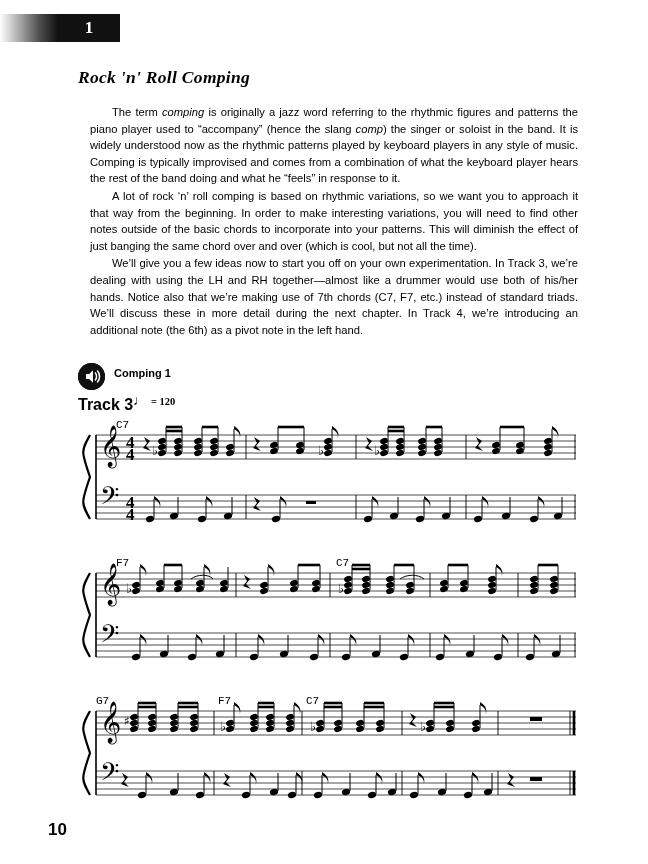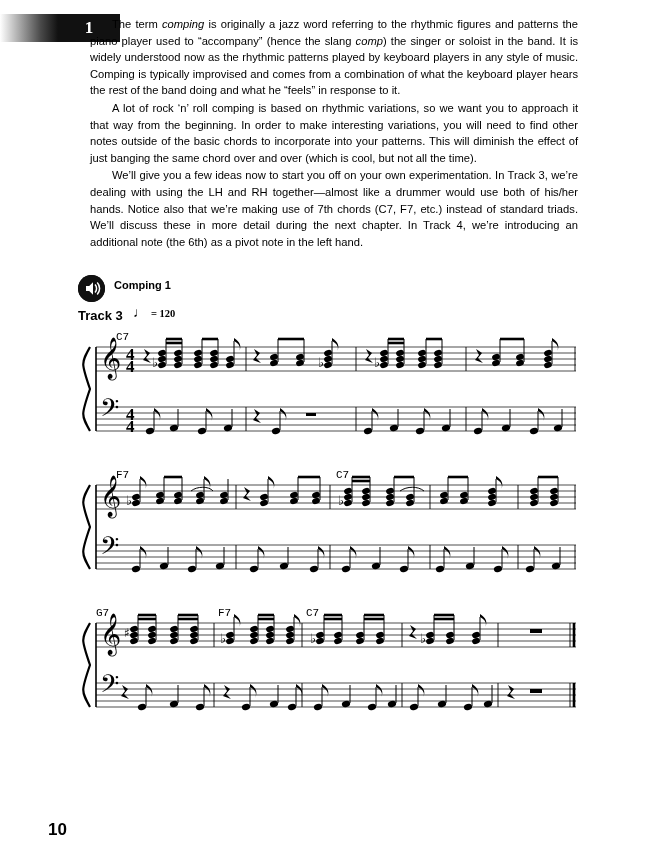--- a/index.html
+++ b/index.html
@@ -92,21 +92,21 @@
     position: absolute;
     left: 36px;
     top: 4px;
     font-size: 11px;
     font-weight: bold;
   }
   .track-label {
     position: absolute;
     left: 0;
     top: 33px;
-    font-size: 13px;
+    font-size: 16px;
     font-weight: bold;
     text-align: right;
   }
   .tempo {
     position: absolute;
     left: 55px;
     top: 31px;
     font-size: 10.5px;
     font-weight: bold;
     font-family: "Liberation Serif", serif;
@@ -146,20 +146,21 @@
 </head>
 <body>
 
 <div class="chapter-bar">
   <div class="grad"></div>
   <div class="blk">1</div>
 </div>
 
 <div class="page">
 
+  <h1 class="title">Rock 'n' Roll Comping</h1>
 
   <div class="body-text">
     <p>
       The term <em>comping</em> is originally a jazz word referring to the rhythmic figures and patterns the piano
       player used to “accompany” (hence the slang <em>comp</em>) the singer or soloist in the band. It is widely
       understood now as the rhythmic patterns played by keyboard players in any style of music. Comping is
       typically improvised and comes from a combination of what the keyboard player hears the rest of the band
       doing and what he “feels” in response to it.
     </p>
     <p>A lot of rock ‘n’ roll comping is based on rhythmic variations, so we want you to approach it that way from the beginning. In order to make interesting variations, you will need to find other notes outside of the basic chords to incorporate into your patterns. This will diminish the effect of just banging the same chord over and over (which is cool, but not all the time).</p>

